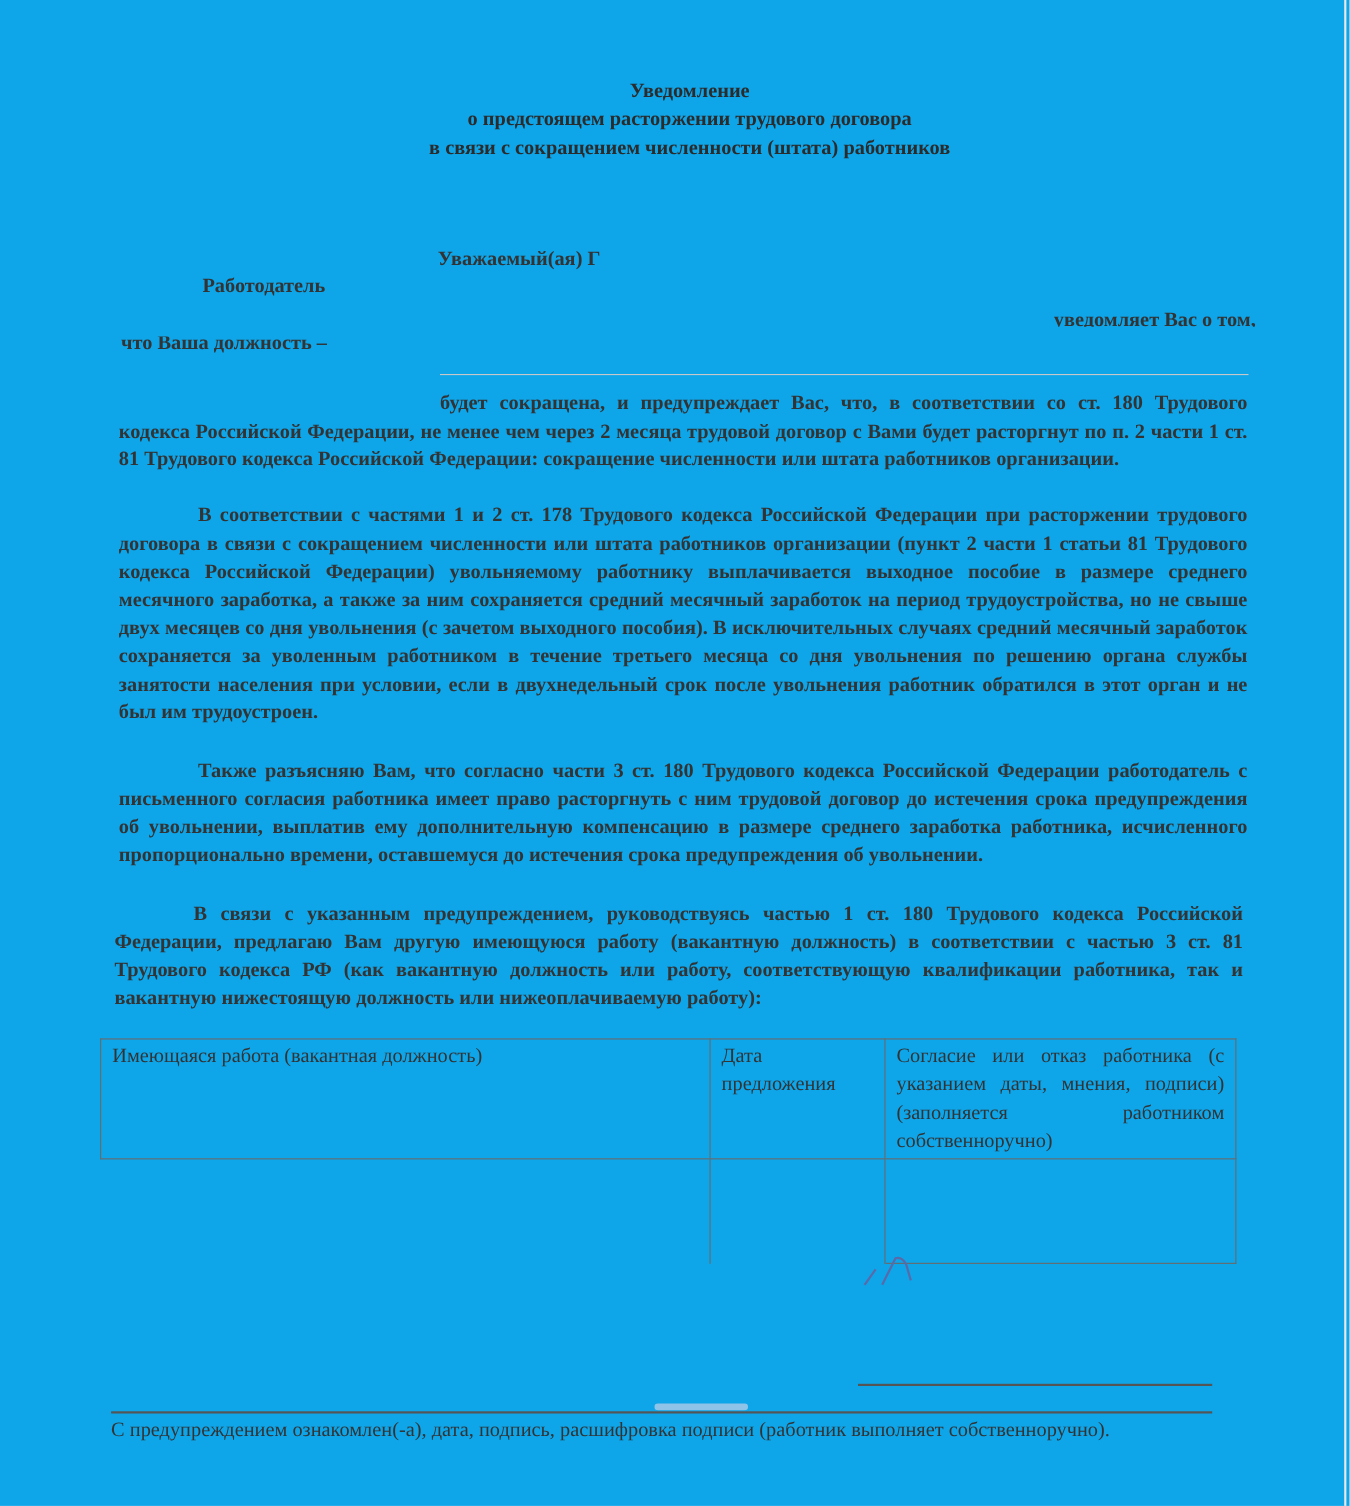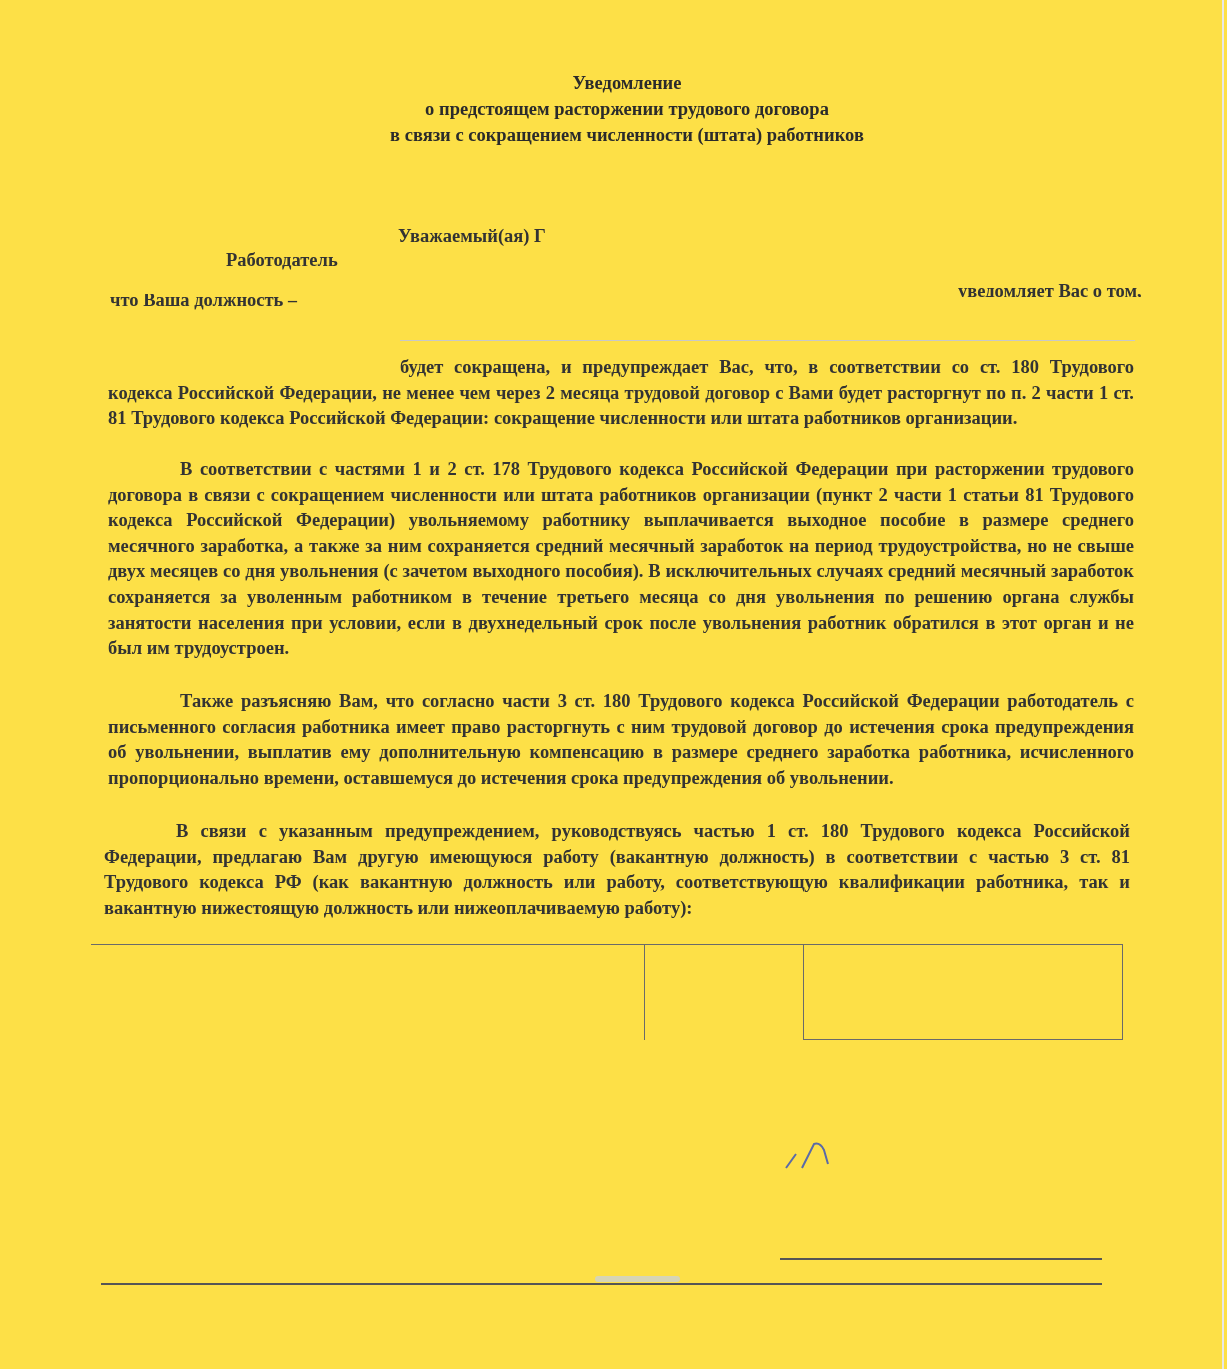--- a/index.html
+++ b/index.html
@@ -12,21 +12,21 @@
       height: 1369px;
       position: relative;
       overflow: hidden;
       font-family: "Liberation Serif", "DejaVu Serif", serif;
       color: #2e2e2e;
     }
     .page {
       position: absolute;
       left: 0; top: 0;
       width: 1227px; height: 1369px;
-      background: #fde047;
+      background: #0ea5e9;
     }
     .edge-right {
       position: absolute;
       right: 3px; top: 0;
       width: 2px; height: 1369px;
       background: #e8e8e8;
     }
     .title {
       position: absolute;
       left: 0; width: 1254px;
@@ -114,45 +114,51 @@
 <div class="page">
   <div class="edge-right"></div>
 
   <div class="title">
     <div>Уведомление</div>
     <div>о предстоящем расторжении трудового договора</div>
     <div>в связи с сокращением численности (штата) работников</div>
   </div>
 
   <div class="line" style="left:398px; top:224px;">Уважаемый(ая) Г</div>
-  <div class="line" style="left:184px; top:248px;margin-left:42px;">Работодатель</div>
+  <div class="line" style="left:184px; top:248px;">Работодатель</div>
   <div class="line" style="left:958px; top:279px; clip-path: inset(0 0 7px 0);">уведомляет Вас о том,</div>
-  <div class="line" style="left:110px; top:288px; clip-path: inset(6px 0 0 0);">что Ваша должность –</div>
+  <div class="line" style="left:110px; top:300px; clip-path: inset(6px 0 0 0);">что Ваша должность –</div>
 
   <div class="hrule" style="left:400px; top:340px; width:735px; height:1px; background:#c8c8c8;"></div>
 
   <div class="para" style="top:355px; text-indent: 292px;">будет сокращена, и предупреждает Вас, что, в соответствии со ст. 180 Трудового кодекса Российской Федерации, не менее чем через 2 месяца трудовой договор с Вами будет расторгнут по п. 2 части 1 ст. 81 Трудового кодекса Российской Федерации: сокращение численности или штата работников организации.</div>
 
   <div class="para" style="top:457px; text-indent: 72px;">В соответствии с частями 1 и 2 ст. 178 Трудового кодекса Российской Федерации при расторжении трудового договора в связи с сокращением численности или штата работников организации (пункт 2 части 1 статьи 81 Трудового кодекса Российской Федерации) увольняемому работнику выплачивается выходное пособие в размере среднего месячного заработка, а также за ним сохраняется средний месячный заработок на период трудоустройства, но не свыше двух месяцев со дня увольнения (с зачетом выходного пособия). В исключительных случаях средний месячный заработок сохраняется за уволенным работником в течение третьего месяца со дня увольнения по решению органа службы занятости населения при условии, если в двухнедельный срок после увольнения работник обратился в этот орган и не был им трудоустроен.</div>
 
   <div class="para" style="top:689px; text-indent: 72px;">Также разъясняю Вам, что согласно части 3 ст. 180 Трудового кодекса Российской Федерации работодатель с письменного согласия работника имеет право расторгнуть с ним трудовой договор до истечения срока предупреждения об увольнении, выплатив ему дополнительную компенсацию в размере среднего заработка работника, исчисленного пропорционально времени, оставшемуся до истечения срока предупреждения об увольнении.</div>
 
   <div class="para" style="top:819px; text-indent: 72px; left:104px;">В связи с указанным предупреждением, руководствуясь частью 1 ст. 180 Трудового кодекса Российской Федерации, предлагаю Вам другую имеющуюся работу (вакантную должность) в соответствии с частью 3 ст. 81 Трудового кодекса РФ (как вакантную должность или работу, соответствующую квалификации работника, так и вакантную нижестоящую должность или нижеоплачиваемую работу):</div>
 
   <table class="offer">
     <tbody>
+        <tr>
+      <td class="c1">Имеющаяся работа (вакантная должность)</td>
+      <td class="c2">Дата предложения</td>
+      <td class="c3">Согласие или отказ работника (с указанием даты, мнения, подписи) (заполняется работником собственноручно)</td>
+    </tr>
     <tr class="empty">
       <td class="c1" style="border-top:1.5px solid #6a6a6a; border-right:none;"></td>
       <td class="c2" style="border-left:1px solid #6a6a6a;"></td>
       <td class="c3"></td>
     </tr>
   </tbody>
     </table>
 
   <svg class="sig" viewBox="0 0 60 30">
     <path d="M2 28 L12 14 M18 28 L30 4 Q36 2 40 10 L44 24" stroke="#5a6aa8" stroke-width="2" fill="none"></path>
   </svg>
 
   <div class="hrule" style="left:780px; top:1258px; width:322px;"></div>
   <div class="hrule" style="left:101px; top:1283px; width:1001px;"></div>
   <div class="stamp"></div>
 
+  <div class="footer">С предупреждением ознакомлен(-а), дата, подпись, расшифровка подписи (работник выполняет собственноручно).</div>
 </div>
 
 </body></html>

